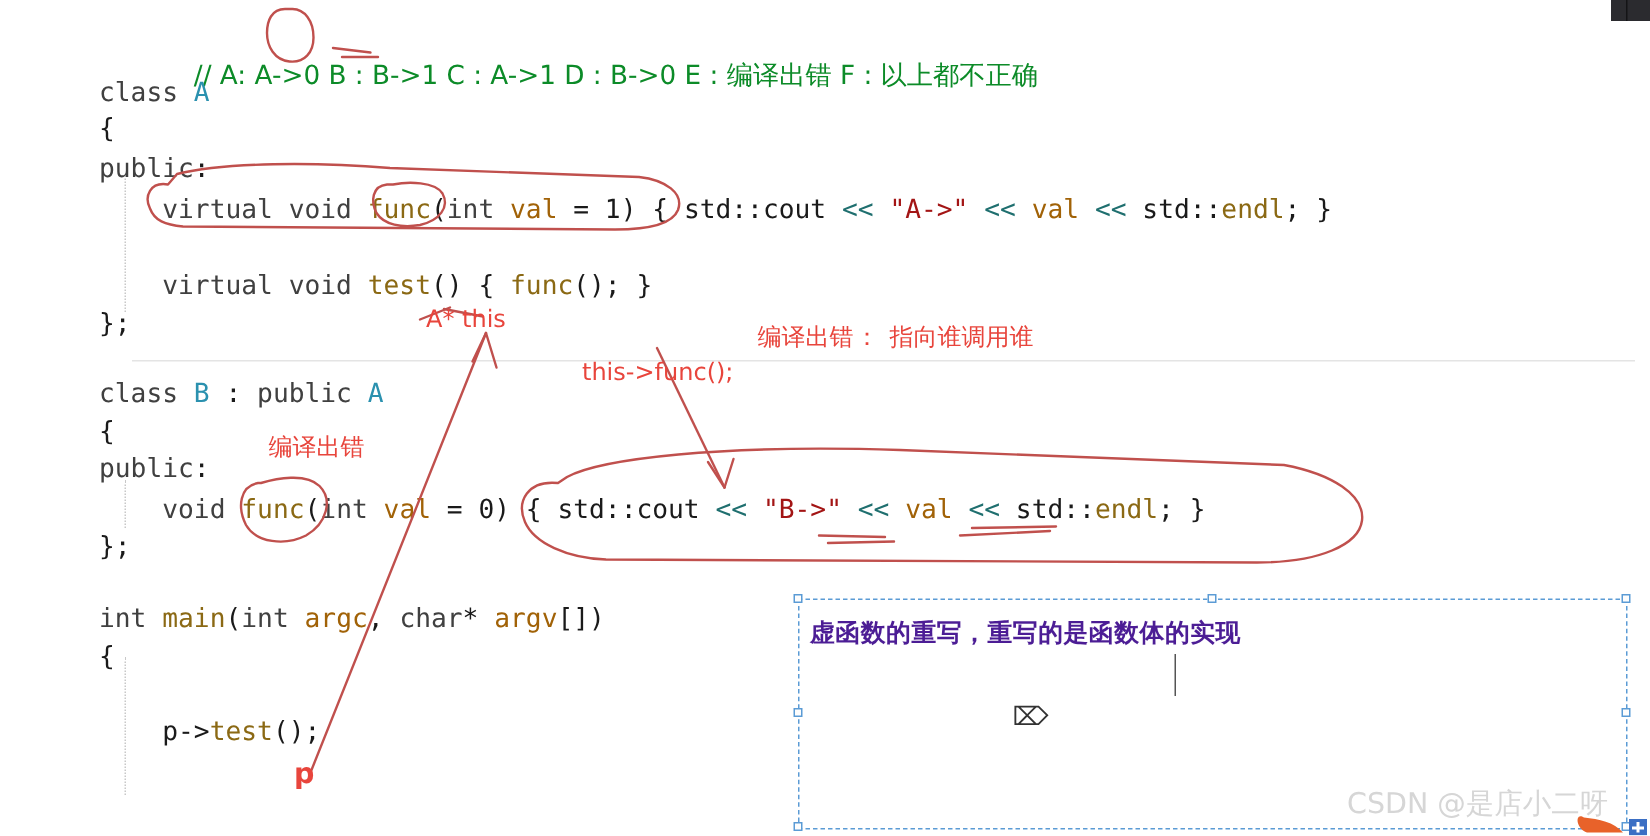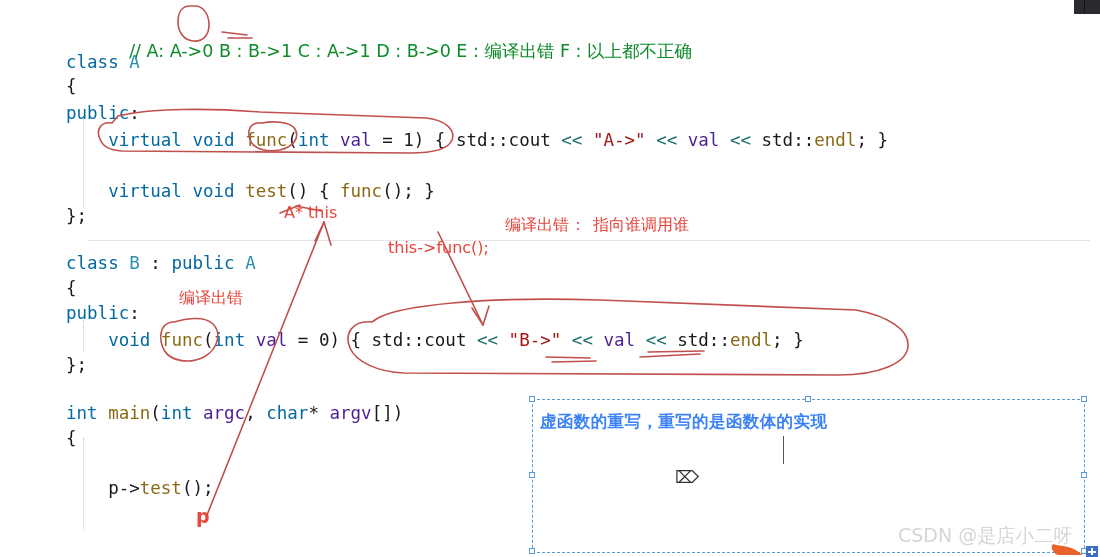--- a/index.html
+++ b/index.html
@@ -15,24 +15,24 @@
   
   .code{
     position:absolute;left:0;top:0;width:1100px;height:557px;
     font-family:"DejaVu Sans Mono","Liberation Mono",monospace;
     font-size:17.5px;
     line-height:28.5px;
     white-space:pre;
     color:#1a1a1a;
   }
   .ln{position:absolute;left:66px;white-space:pre;}
-  .kw{color:#0369a1;}
+  .kw{color:#404040;}
   .typ{color:#2b91af;}
   .fn{color:#8b6914;}
-  .var{color:#4c1d95;}
+  .var{color:#a16207;}
   .str{color:#a31515;}
   .op{color:#1f6f6f;}
   .cmt{color:#0c8b28;}
   .pl{color:#1a1a1a;}
   .cjk{font-family:"DejaVu Sans","Liberation Sans",sans-serif;}
 
   
   .guide{position:absolute;width:1px;border-left:1px dotted #c8c8c8;}
 
   
@@ -51,21 +51,21 @@
   .handtext.lg{font-size:19px;font-weight:bold;}
 
   
   .textbox{
     position:absolute;
     border:1px dashed #5b9bd5;
     background:transparent;
   }
   .tb-line{
     position:absolute;
-    color:#3b82f6;
+    color:#4c1d95;
     font-family:"DejaVu Sans","Liberation Sans",sans-serif;
     font-size:16.5px;
     font-weight:bold;
     white-space:pre;
     letter-spacing:.4px;
   }
   .handle{
     position:absolute;width:6px;height:6px;
     border:1px solid #5b9bd5;background:#fdfdfd;
     box-sizing:border-box;

